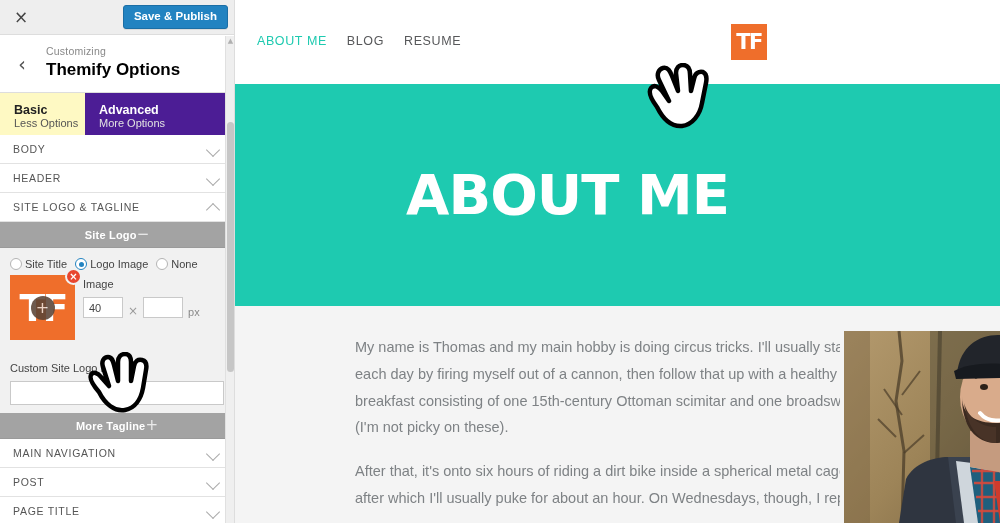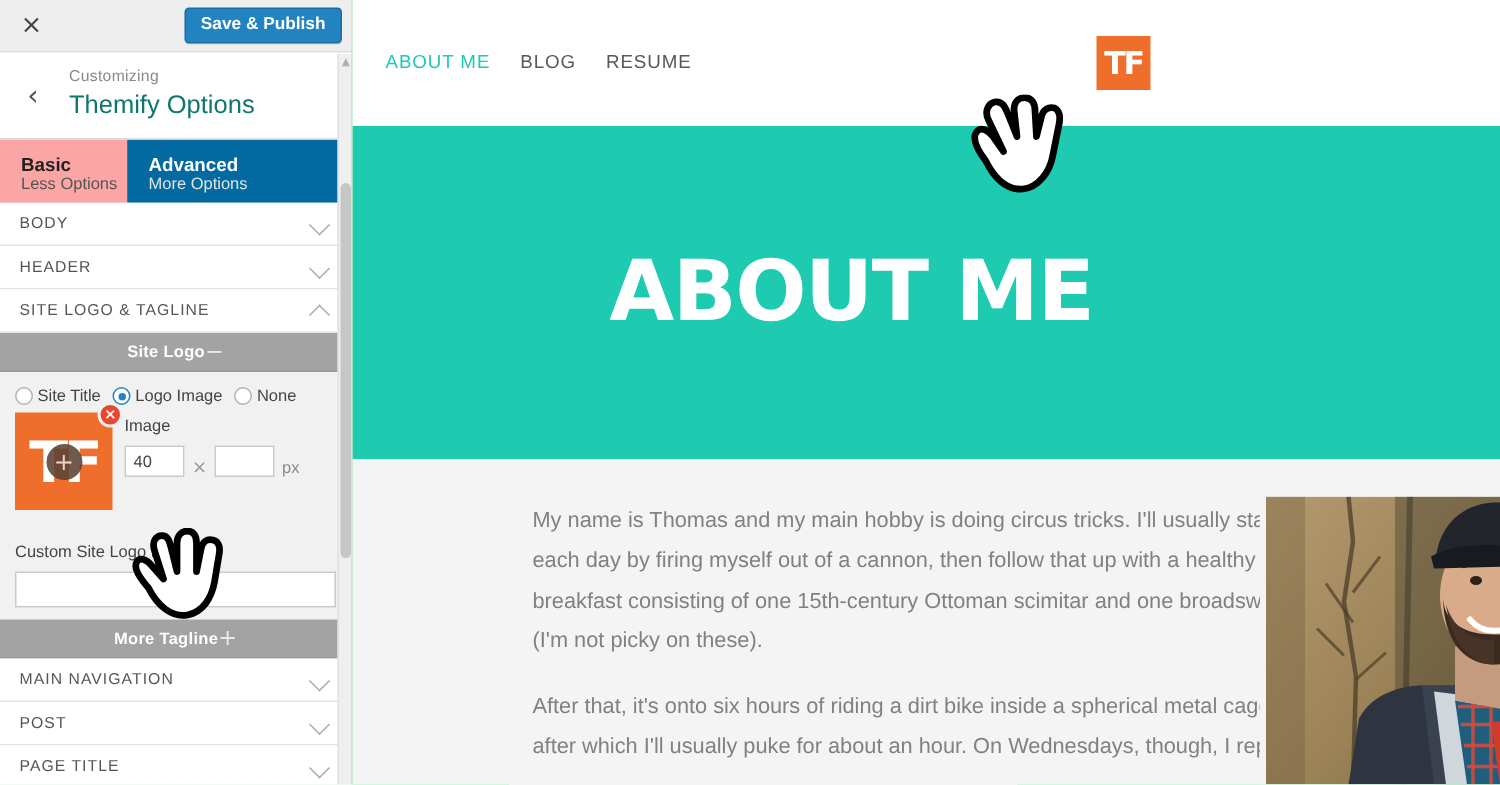--- a/index.html
+++ b/index.html
@@ -50,31 +50,31 @@
     padding-left: 4px;
   }
   .back-arrow {
     width: 36px; height: 58px;
     display: flex; align-items: center; justify-content: center;
     font-size: 19px; color: #555; cursor: pointer;
     font-family: "DejaVu Sans", sans-serif;
   }
   .cz-header-text { padding-left: 6px; }
   .cz-sub { font-size: 10.5px; color: #888; letter-spacing: .2px; line-height: 1.3; }
-  .cz-title { font-size: 17px; color: #0f766e; font-weight: normal; line-height: 1.35; }
+  .cz-title { font-size: 17px; color: #000000; font-weight: bold; line-height: 1.35; }
 
   
   .tabs { display: flex; height: 42px; background: #585858; }
   .tab {
     padding: 5px 0 0 14px;
     cursor: pointer; line-height: 1.18;
     display: flex; flex-direction: column; justify-content: center;
   }
-  .tab.active { background: #fca5a5; width: 85px; }
-  .tab.inactive { background: #0369a1; flex: 1; }
+  .tab.active { background: #fef9c3; width: 85px; }
+  .tab.inactive { background: #4c1d95; flex: 1; }
   .tab-main { font-size: 12.5px; font-weight: bold; }
   .tab-sub  { font-size: 11px; }
   .tab.active .tab-main { color: #222; }
   .tab.active .tab-sub  { color: #555; }
   .tab.inactive .tab-main { color: #fff; }
   .tab.inactive .tab-sub  { color: #e2e2e2; }
 
   
   .panel-list { background: #f7f7f7; }
   .section-row {

